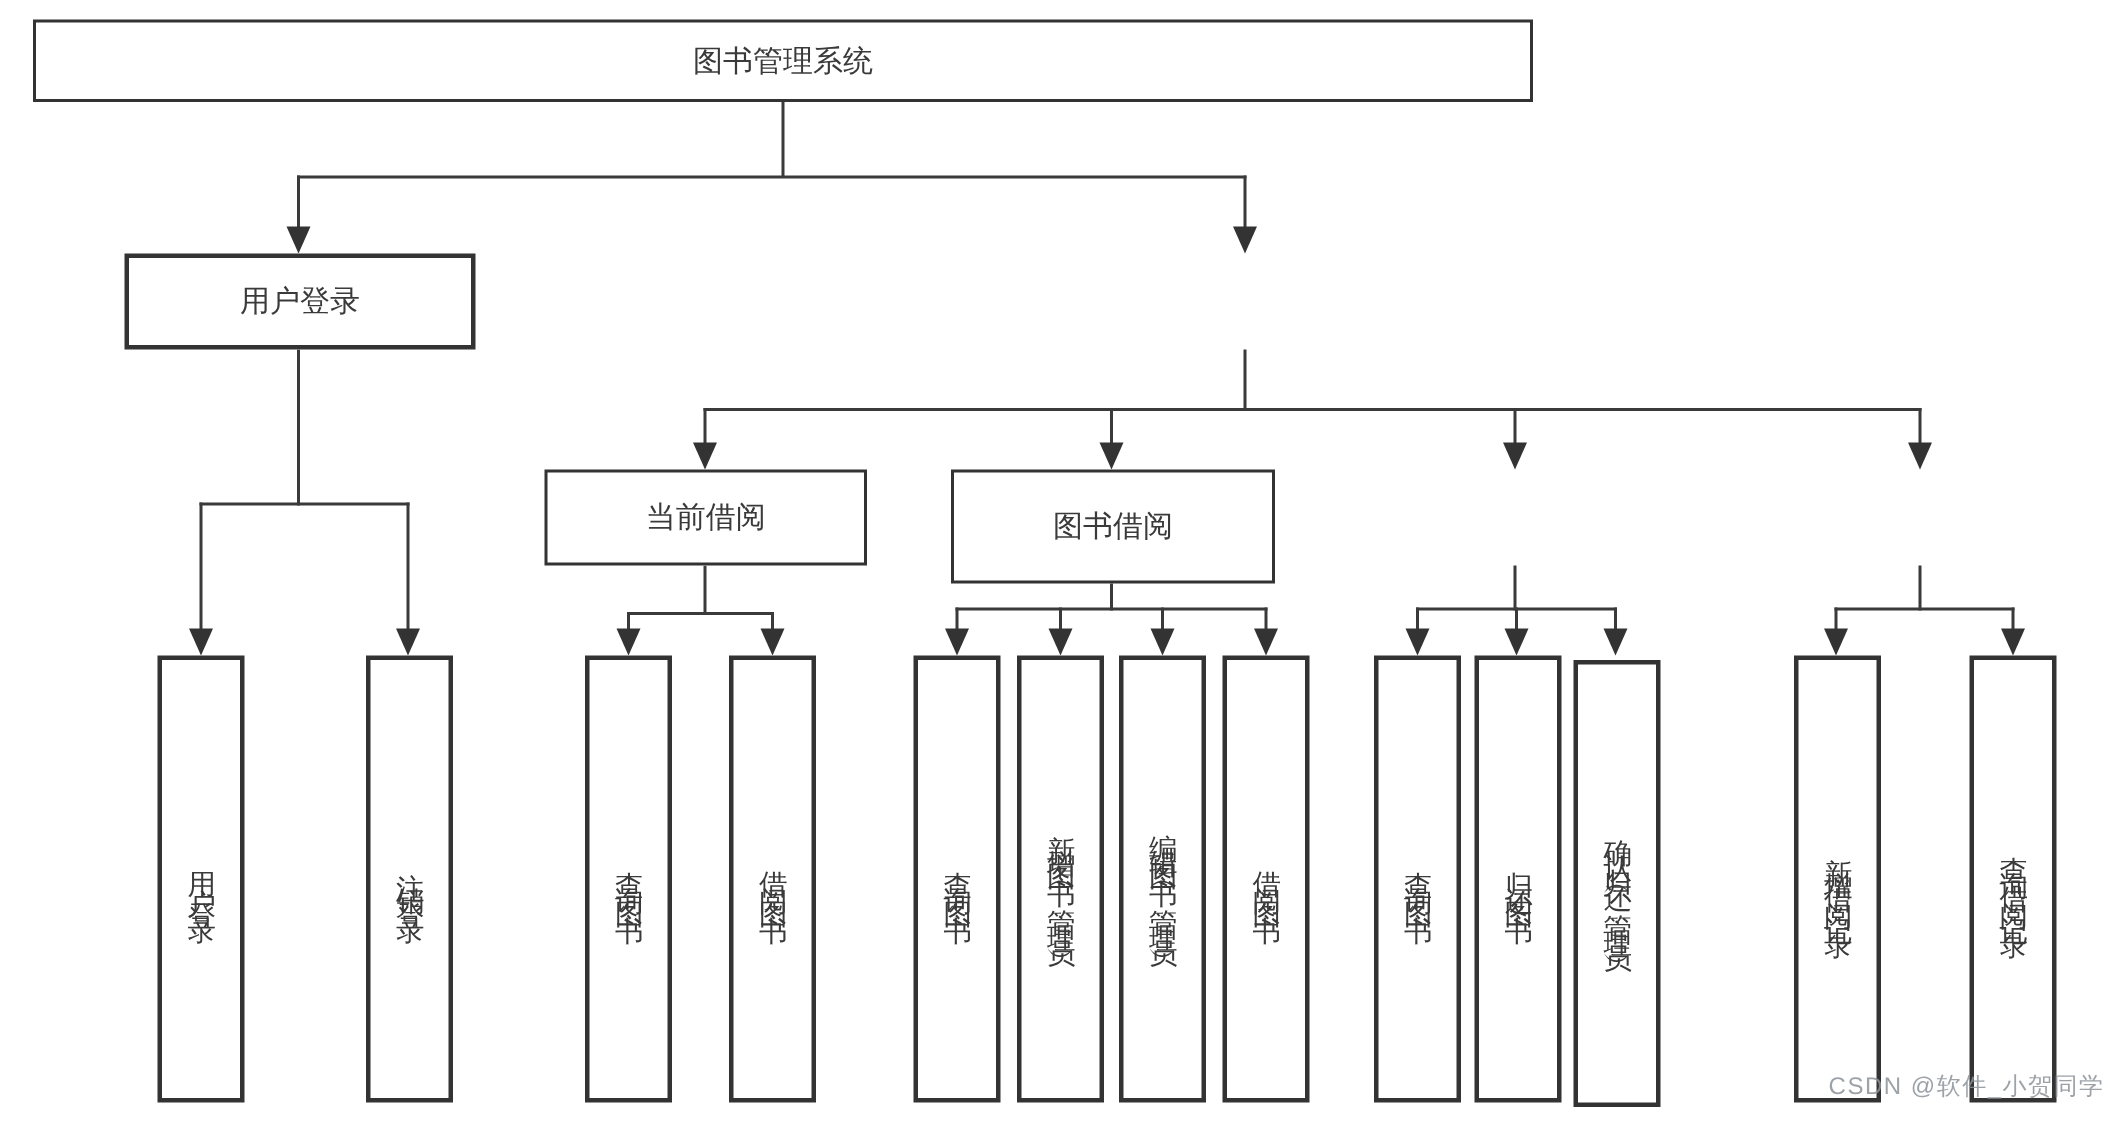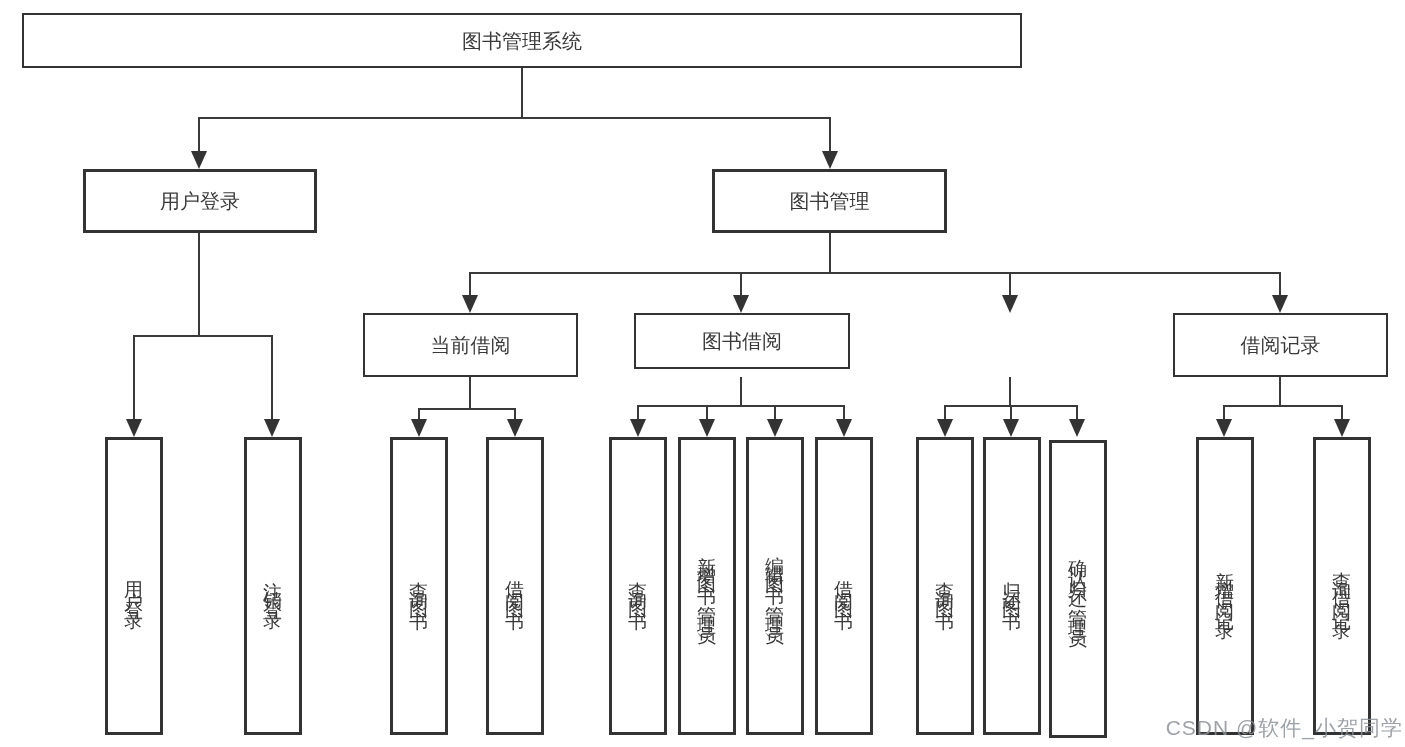--- a/index.html
+++ b/index.html
@@ -18,21 +18,21 @@
   
   .node { position:absolute; background:#ffffff; border:3px solid #333333;
           display:flex; align-items:center; justify-content:center;
           color:#3a3a3a; font-size:20px; line-height:1; white-space:nowrap; }
   .root { border-width:2px; }
   .lvl3 { border-width:2px; }
   .leaf { writing-mode:vertical-rl; text-orientation:mixed;
           font-size:19px; letter-spacing:10px; line-height:1; }
 
   .watermark { position:absolute; top:714px; right:2px;
-               color:rgba(140,146,153,0.85); font-size:21px; letter-spacing:1px; }
+               color:rgba(140,146,153,0.85); font-size:16px; letter-spacing:1px; }
 </style>
 </head>
 <body>
 
 <div class="stage">
 
   <div class="vline" style="left:521px;top:68px;height:50px"></div>
   <div class="hline" style="left:198px;top:117px;width:633px"></div>
   <div class="vline" style="left:198px;top:117px;height:35px"></div>
   <div class="arrow" style="left:191px;top:151px"></div>
@@ -87,25 +87,23 @@
   <div class="vline" style="left:1279px;top:377px;height:30px"></div>
   <div class="hline" style="left:1223px;top:405px;width:120px"></div>
   <div class="vline" style="left:1223px;top:405px;height:16px"></div>
   <div class="arrow" style="left:1216px;top:419px"></div>
   <div class="vline" style="left:1341px;top:405px;height:16px"></div>
   <div class="arrow" style="left:1334px;top:419px"></div>
 
   <div class="node root" style="left:22px;top:13px;width:1000px;height:55px">图书管理系统</div>
 
   <div class="node" style="left:83px;top:169px;width:234px;height:64px">用户登录</div>
-  <div class="node" style="left:712px;top:169px;width:235px;height:64px">图书管理</div>
 
   <div class="node lvl3" style="left:363px;top:313px;width:215px;height:64px">当前借阅</div>
-  <div class="node lvl3" style="left:634px;top:313px;width:216px;height:56px">图书借阅</div>
-  <div class="node lvl3" style="left:1173px;top:313px;width:215px;height:64px">借阅记录</div>
+  <div class="node lvl3" style="left:634px;top:313px;width:216px;height:76px">图书借阅</div>
 
   <div class="node leaf" style="left:105px;top:437px;width:58px;height:298px">用户登录</div>
   <div class="node leaf" style="left:244px;top:437px;width:58px;height:298px">注销登录</div>
 
   <div class="node leaf" style="left:390px;top:437px;width:58px;height:298px">查询图书</div>
   <div class="node leaf" style="left:486px;top:437px;width:58px;height:298px">借阅图书</div>
 
   <div class="node leaf" style="left:609px;top:437px;width:58px;height:298px">查询图书</div>
   <div class="node leaf" style="left:678px;top:437px;width:58px;height:298px">新增图书（管理员）</div>
   <div class="node leaf" style="left:746px;top:437px;width:58px;height:298px">编辑图书（管理员）</div>

